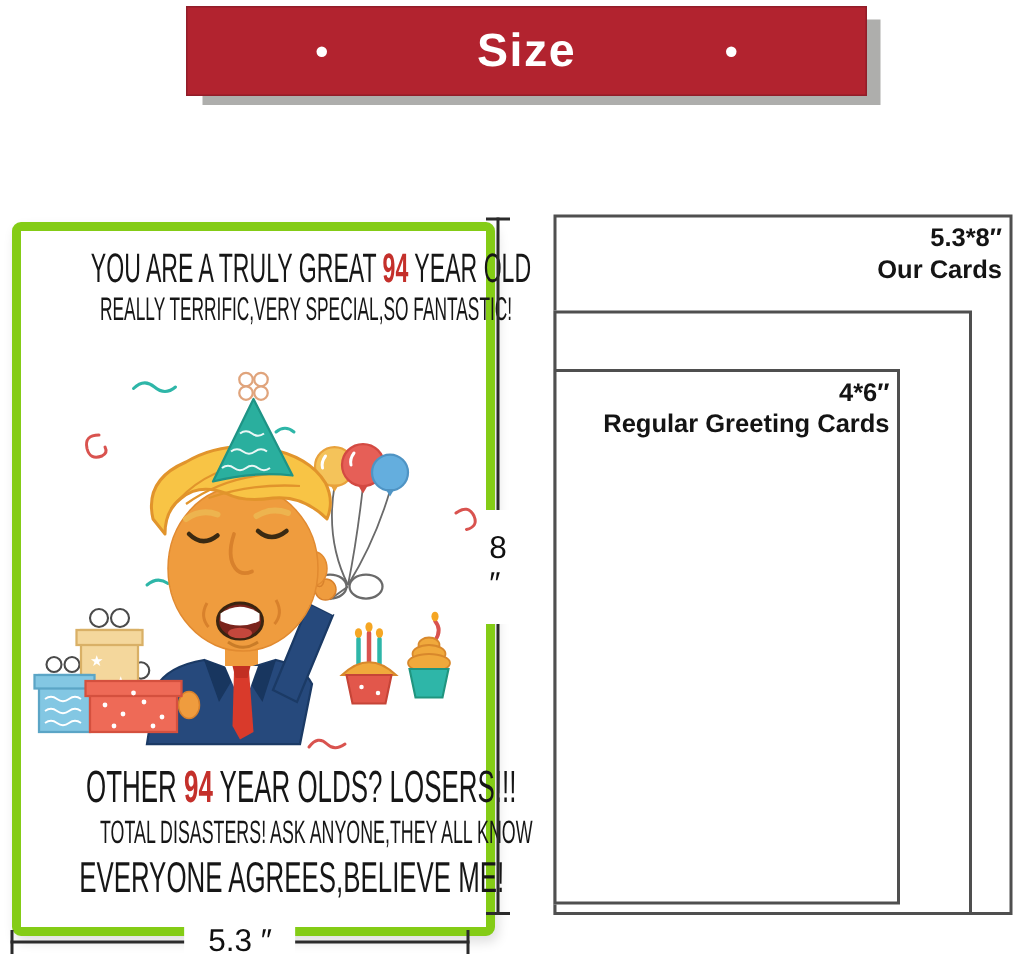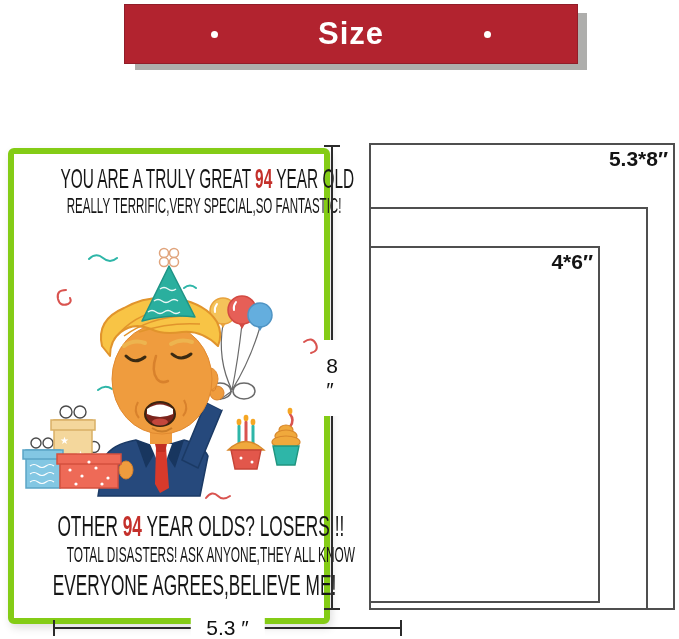--- a/index.html
+++ b/index.html
@@ -26,34 +26,34 @@
   .f3{top:418px;font-size:23px;transform:scale(0.75,1.25);}
   .illu{position:absolute;left:0;top:90px;width:310px;height:265px;}
 
   
   .dimv{position:absolute;left:324px;top:145px;width:16px;height:465px;}
   .dimv .line{position:absolute;left:7px;top:0;width:2px;height:100%;background:#2b2b2b;}
   .dimv .cap{position:absolute;left:0;width:16px;height:2px;background:#2b2b2b;}
   .dimv .cap.t{top:0;} .dimv .cap.b{bottom:0;}
   .dimv .lbl{position:absolute;top:50%;left:50%;transform:translate(-50%,-50%);
              background:#fff;padding:14px 3px;font-size:21px;color:#101010;}
-  .dimh{position:absolute;left:7px;top:620px;width:349px;height:16px;margin-left:46px;}
+  .dimh{position:absolute;left:7px;top:620px;width:306px;height:16px;}
   .dimh .line{position:absolute;top:7px;left:0;width:100%;height:2px;background:#2b2b2b;}
   .dimh .cap{position:absolute;top:0;width:2px;height:16px;background:#2b2b2b;}
   .dimh .cap.l{left:0;} .dimh .cap.r{right:0;}
   .dimh .lbl{position:absolute;left:50%;top:50%;transform:translate(-50%,-50%);
              background:#fff;padding:0 16px;font-size:21px;color:#101010;}
 
   
   .rect{position:absolute;background:#ffffff;border:2px solid #4f4f4f;box-sizing:border-box;}
   .rect-outer{left:369px;top:143px;width:306px;height:467px;}
   .rect-mid{left:369px;top:207px;width:279px;height:403px;}
   .rect-inner{left:369px;top:246px;width:231px;height:357px;}
   .rect-label{position:absolute;top:3px;right:5px;text-align:right;font-weight:bold;
-              font-size:21px;line-height:21px;color:#141414;}
+              font-size:17px;line-height:21px;color:#141414;}
 </style>
 </head>
 <body>
 
 <div id="canvas">
 
   <div class="banner-shadow"></div>
   <div class="banner">
     <span class="banner-dot"></span>
     <span class="banner-title">Size</span>
@@ -214,25 +214,27 @@
   <div class="dimh">
     <div class="cap l"></div>
     <div class="line"></div>
     <div class="cap r"></div>
     <div class="lbl">5.3 ″</div>
   </div>
 
   <div class="rect rect-outer">
     <div class="rect-label">
       <div>5.3*8″</div>
+      <div>Our Cards</div>
     </div>
   </div>
   <div class="rect rect-mid">
     <div class="rect-label">
     </div>
   </div>
   <div class="rect rect-inner">
     <div class="rect-label">
       <div>4*6″</div>
+      <div>Regular Greeting Cards</div>
     </div>
   </div>
 
 </div>
 
 </body></html>

